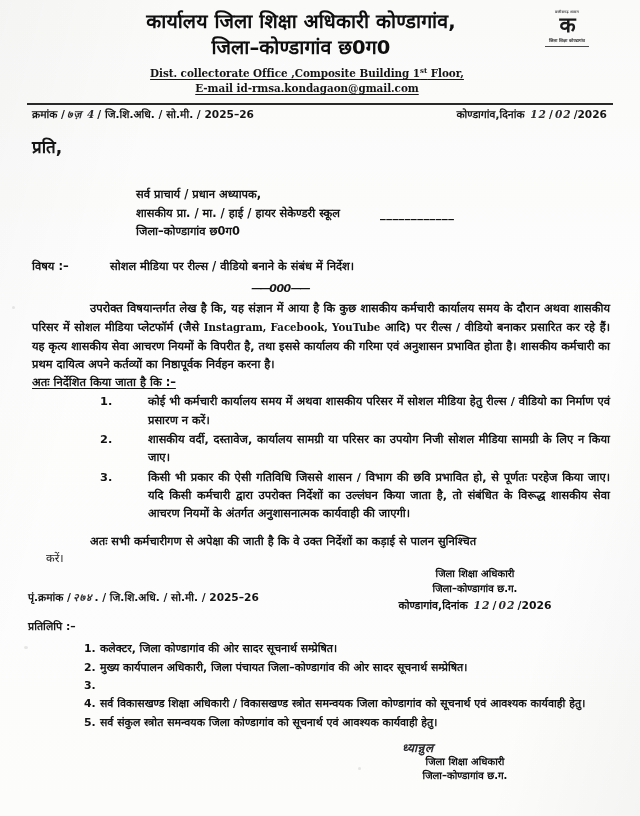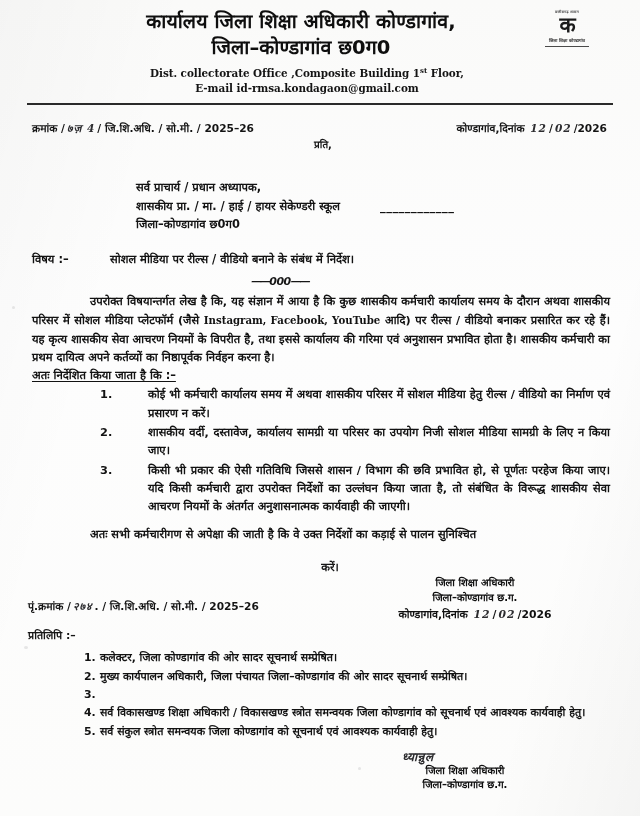--- a/index.html
+++ b/index.html
@@ -81,58 +81,58 @@
 
   .addr-lines {
     text-align: center;
     margin-top: 5px;
     padding-right: 26px;
   }
   .addr-line {
     font-family: "DejaVu Serif", serif;
     font-size: 10.4px;
     font-weight: 700;
+    text-decoration: underline;
     text-underline-offset: 1.5px;
     line-height: 1.45;
     color: #141414;
     letter-spacing: -0.05px;
   }
   .addr-line sup { font-size: 7px; }
 
   .rule-main {
     margin: 7px 1px 0 1px;
     border-bottom: 2.1px solid #2a2a2a;
   }
 
   
   .ref-row {
     display: flex;
     justify-content: space-between;
     align-items: flex-end;
-    margin-top: 16px;
+    margin-top: 2px;
     font-size: 10.6px;
     font-weight: 700;
     color: #131313;
   }
   .ref-left { padding-left: 6px; white-space: nowrap; }
   .ref-right { padding-right: 7px; white-space: nowrap; }
   .hw {
     font-family: "DejaVu Serif", serif;
     font-style: italic;
     font-weight: 700;
     color: #2b2b38;
     letter-spacing: 1px;
     padding: 0 2px;
   }
   .to-label {
-    font-size: 10px;
+    font-size: 17px;
     font-weight: 700;
     padding-left: 6px;
-    margin-top: 2px;
-    text-align: center;
+    margin-top: 14px;
   }
 
   
   .addressee {
     margin-top: 27px;
     padding-left: 110px;
     font-size: 11.4px;
     font-weight: 700;
     line-height: 1.62;
     color: #121212;
@@ -218,24 +218,23 @@
     line-height: 1.62;
     font-weight: 700;
     text-align: justify;
     text-justify: inter-word;
     color: #121212;
     padding: 0 4px 0 6px;
     text-indent: 58px;
   }
   .closing-tail {
     font-size: 11.35px;
-    font-weight: 700;
+    font-weight: 400;
     padding-left: 20px;
-    margin-top: 16px;
-    text-align: center;
+    margin-top: 0px;
   }
 
   
   .sig-block {
     margin-top: 2px;
     text-align: center;
     width: 250px;
     margin-left: auto;
     margin-right: 14px;
   }

